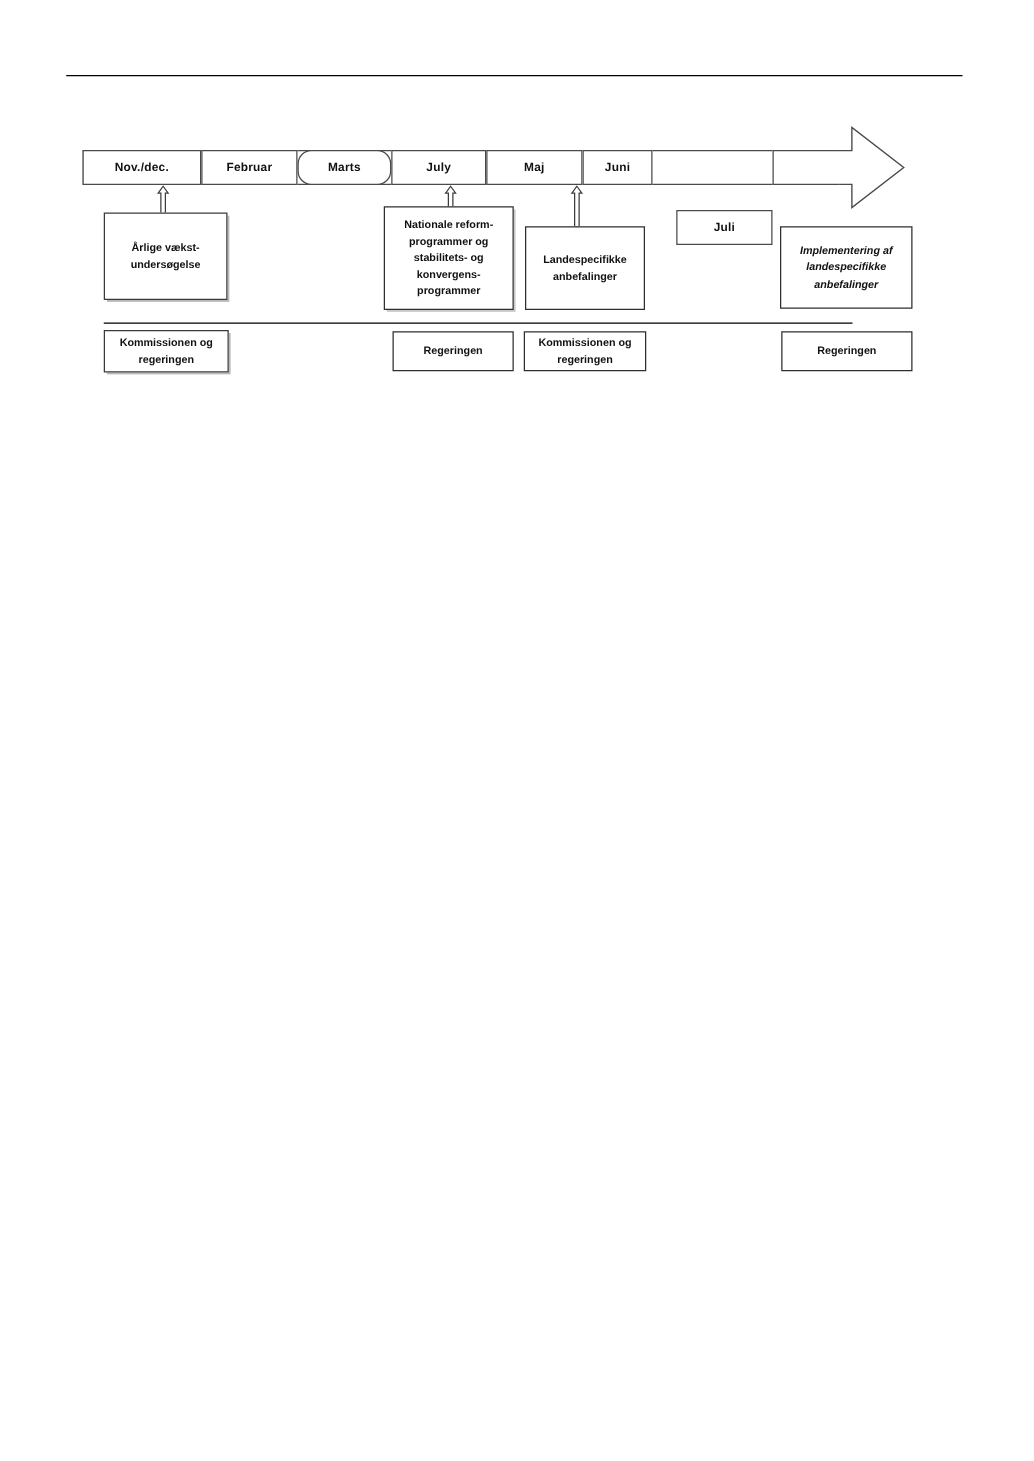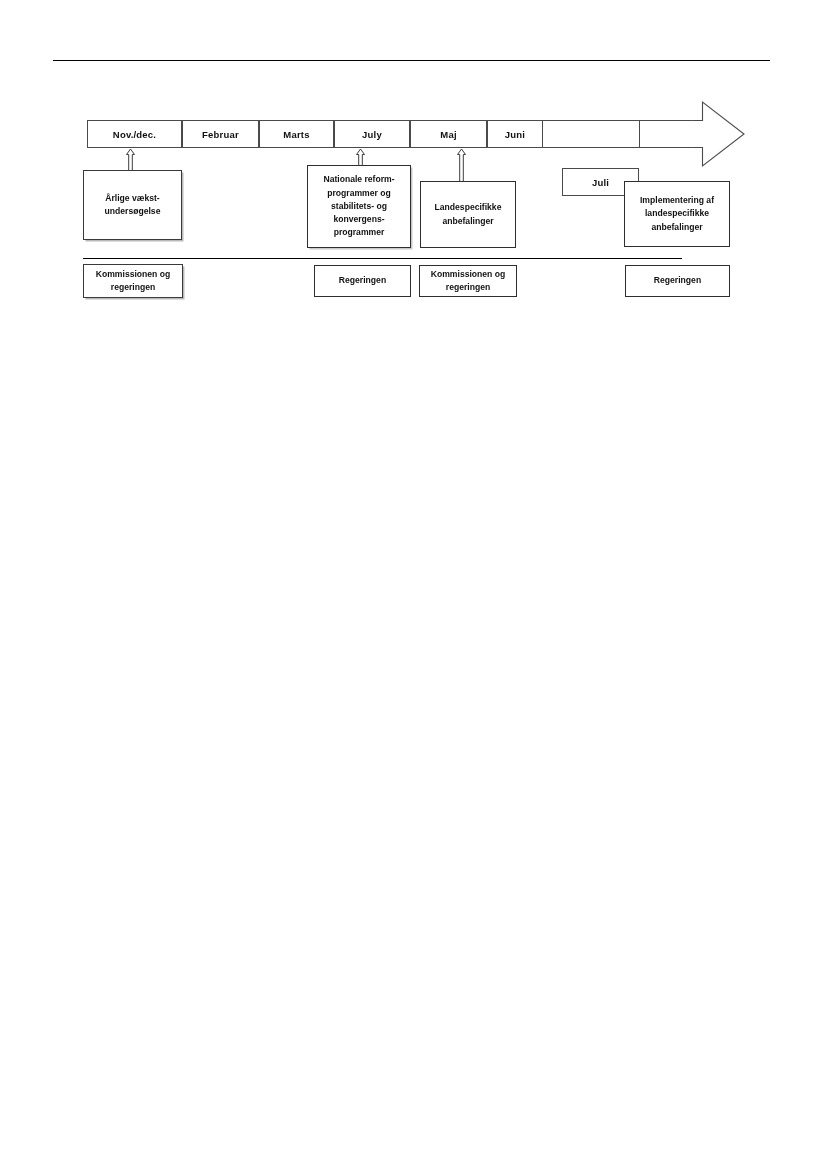--- a/index.html
+++ b/index.html
@@ -23,21 +23,21 @@
     left: 53px;
     top: 60px;
     width: 717px;
     height: 0;
     border-top: 1.6px solid #000;
   }
 
   
   #timeline {
     position: absolute;
-    left: 87px;
+    left: 66px;
     top: 100px;
     width: 656px;
     height: 68px;
     text-decoration: underline;
   }
   #timeline-body {
     position: absolute;
     left: 0px;
     top: 20px;
     width: 610px;
@@ -138,21 +138,21 @@
 <body>
 
 <div id="top-rule"></div>
 
 <div id="timeline">
 
   <div id="timeline-body"></div>
 
   <div class="tl-cell" style="left:0px;width:95px;">Nov./dec.</div>
   <div class="tl-cell" style="left:95px;width:77px;">Februar</div>
-  <div class="tl-cell" style="left:172px;width:75px;">Marts</div>
+  <div class="tl-cell" style="left:172px;width:75px;border-radius:11px;">Marts</div>
   <div class="tl-cell" style="left:247px;width:76px;">July</div>
   <div class="tl-cell" style="left:323px;width:77px;">Maj</div>
   <div class="tl-cell" style="left:400px;width:56px;">Juni</div>
   <div class="tl-cell" style="left:475px;width:77px;margin-top:48px;">Juli</div>
   <div class="tl-cell" style="left:552px;width:58px;"></div>
 
   <div id="arrow-head">
     <svg width="55" height="68" viewBox="0 0 55 68" xmlns="http://www.w3.org/2000/svg">
       <path d="M 0.5 20.5 L 10.5 20.5 L 10.5 2 L 52 34 L 10.5 66 L 10.5 47.5 L 0.5 47.5" fill="#ffffff" stroke="#4a4a4a" stroke-width="1.1" stroke-linejoin="miter"></path>
     </svg>
@@ -194,21 +194,21 @@
   </span>
 </div>
 
 <div class="event-box" style="left:420px;top:181px;width:96px;height:67px;">
   <span class="lines">
     <span>Landespecifikke</span><br>
     <span>anbefalinger</span>
   </span>
 </div>
 
-<div class="event-box" style="left:624px;top:181px;width:106px;height:66px;">
+<div class="event-box" style="left:624px;top:181px;width:106px;height:66px;font-style:italic;">
   <span class="lines">
     <span>Implementering af</span><br>
     <span>landespecifikke</span><br>
     <span>anbefalinger</span>
   </span>
 </div>
 
 <div id="actor-rule"></div>
 
 <div class="actor-box strong" style="left:83px;top:264px;width:100px;height:34px;">

